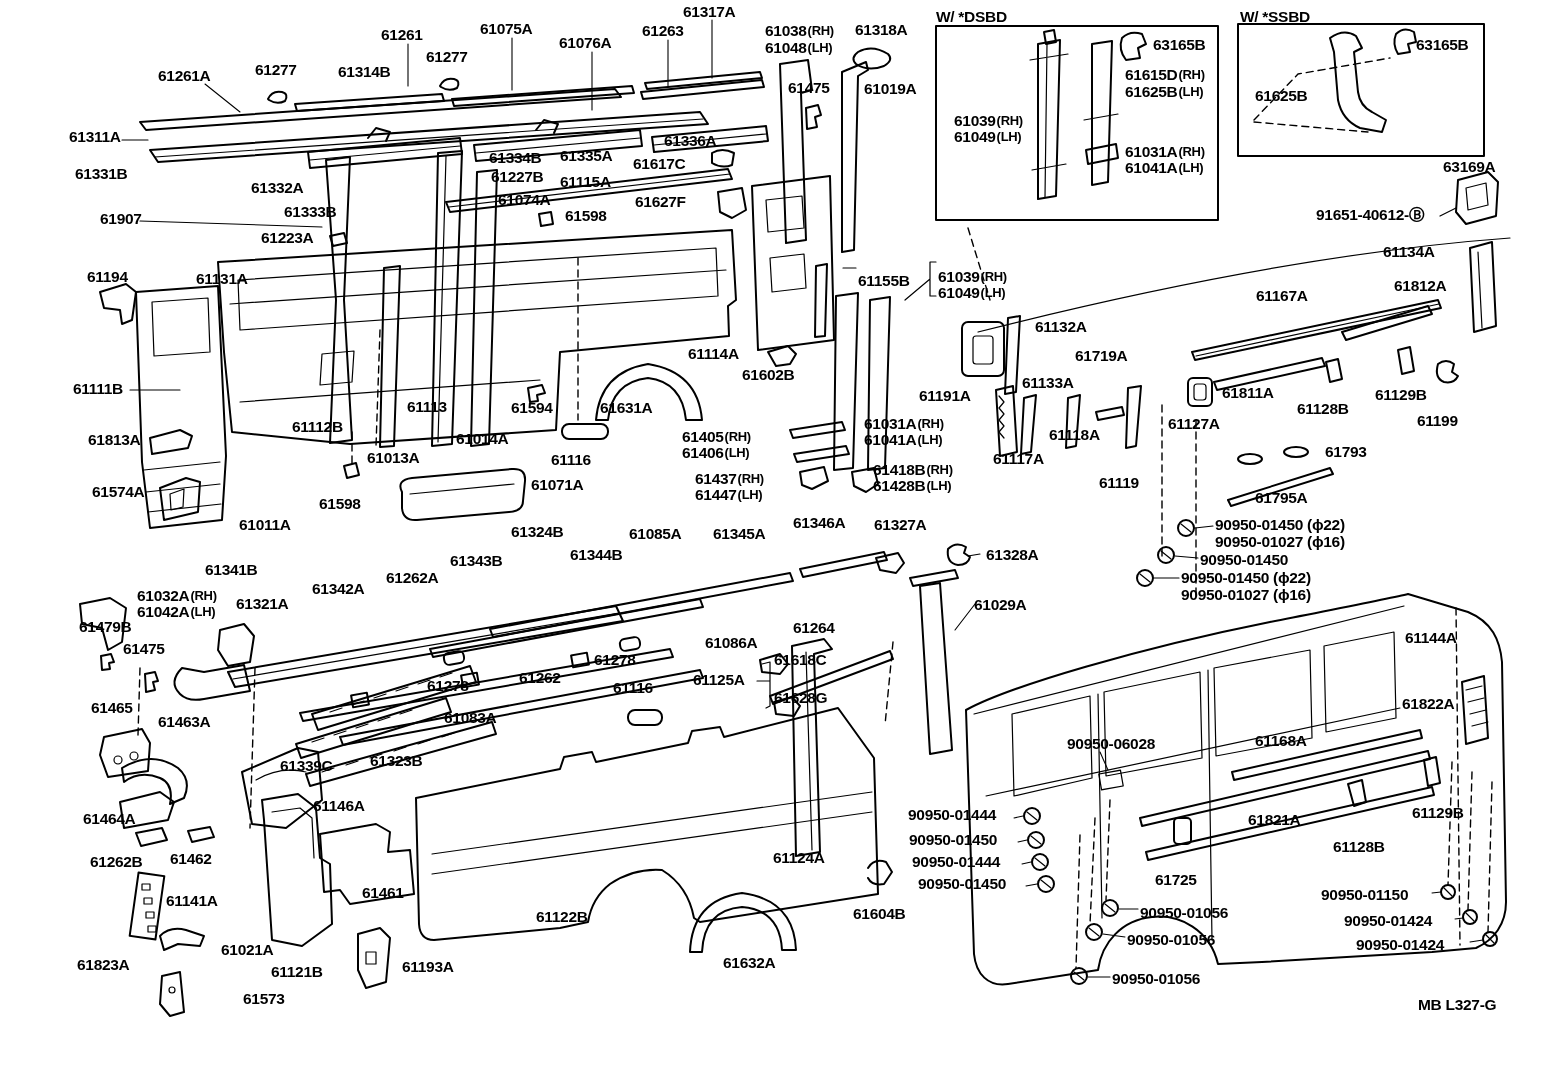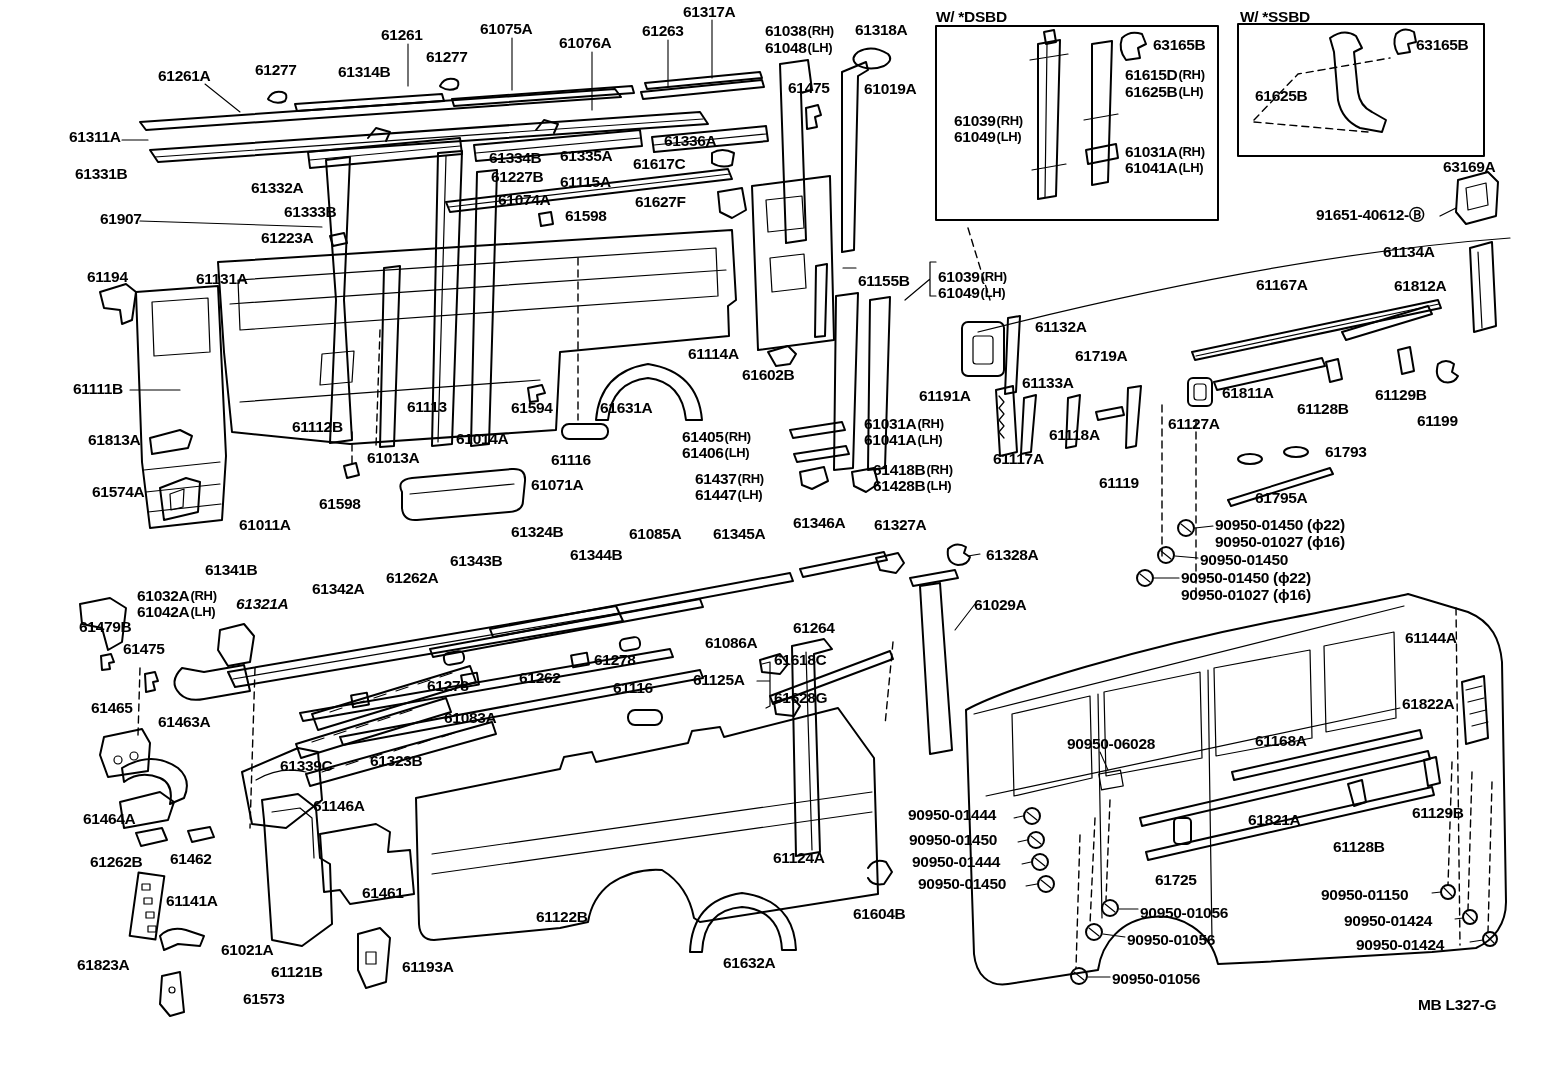--- a/index.html
+++ b/index.html
@@ -364,21 +364,21 @@
       <div class="lbl" style="left: 100px; top: 210px;">61907</div>
       <div class="lbl" style="left: 284px; top: 203px;">61333B</div>
       <div class="lbl" style="left: 565px; top: 207px;">61598</div>
       <div class="lbl" style="left: 1383px; top: 243px;">61134A</div>
       <div class="lbl" style="left: 261px; top: 229px;">61223A</div>
       <div class="lbl" style="left: 196px; top: 234px; margin-top: 36px;">61131A</div>
       <div class="lbl" style="left: 87px; top: 268px; text-align: right;">61194</div>
       <div class="lbl" style="left: 858px; top: 258px; margin-top: 14px;">61155B</div>
       <div class="lbl" style="left: 938px; top: 268px;">61039<span class="suf">(RH)</span></div>
       <div class="lbl" style="left: 938px; top: 284px;">61049<span class="suf">(LH)</span></div>
-      <div class="lbl" style="left: 1256px; top: 276px;">61167A</div>
+      <div class="lbl" style="left: 1256px; top: 287px;">61167A</div>
       <div class="lbl" style="left: 1394px; top: 277px;">61812A</div>
       <div class="lbl" style="left: 1035px; top: 318px;">61132A</div>
       <div class="lbl" style="left: 688px; top: 345px;">61114A</div>
       <div class="lbl" style="left: 742px; top: 366px;">61602B</div>
       <div class="lbl" style="left: 1075px; top: 347px; text-align: center;">61719A</div>
       <div class="lbl" style="left: 1022px; top: 374px;">61133A</div>
       <div class="lbl" style="left: 73px; top: 380px;">61111B</div>
       <div class="lbl" style="left: 919px; top: 387px;">61191A</div>
       <div class="lbl" style="left: 1222px; top: 384px;">61811A</div>
       <div class="lbl" style="left: 1375px; top: 386px;">61129B</div>
@@ -421,21 +421,21 @@
       <div class="lbl" style="left: 986px; top: 546px;">61328A</div>
       <div class="lbl" style="left: 450px; top: 552px;">61343B</div>
       <div class="lbl" style="left: 570px; top: 546px;">61344B</div>
       <div class="lbl" style="left: 1181px; top: 569px;">90950-01450 (ϕ22)</div>
       <div class="lbl" style="left: 1181px; top: 586px;">90950-01027 (ϕ16)</div>
       <div class="lbl" style="left: 205px; top: 561px;">61341B</div>
       <div class="lbl" style="left: 312px; top: 580px;">61342A</div>
       <div class="lbl" style="left: 386px; top: 569px;">61262A</div>
       <div class="lbl" style="left: 137px; top: 587px;">61032A<span class="suf">(RH)</span></div>
       <div class="lbl" style="left: 137px; top: 603px;">61042A<span class="suf">(LH)</span></div>
-      <div class="lbl" style="left: 236px; top: 595px; font-style: italic;">61321A</div>
+      <div class="lbl" style="left: 236px; top: 595px;">61321A</div>
       <div class="lbl" style="left: 974px; top: 596px;">61029A</div>
       <div class="lbl" style="left: 79px; top: 618px;">61479B</div>
       <div class="lbl" style="left: 1405px; top: 629px;">61144A</div>
       <div class="lbl" style="left: 123px; top: 640px;">61475</div>
       <div class="lbl" style="left: 793px; top: 619px;">61264</div>
       <div class="lbl" style="left: 705px; top: 634px;">61086A</div>
       <div class="lbl" style="left: 594px; top: 651px;">61278</div>
       <div class="lbl" style="left: 774px; top: 651px;">61618C</div>
       <div class="lbl" style="left: 91px; top: 699px;">61465</div>
       <div class="lbl" style="left: 158px; top: 713px;">61463A</div>

